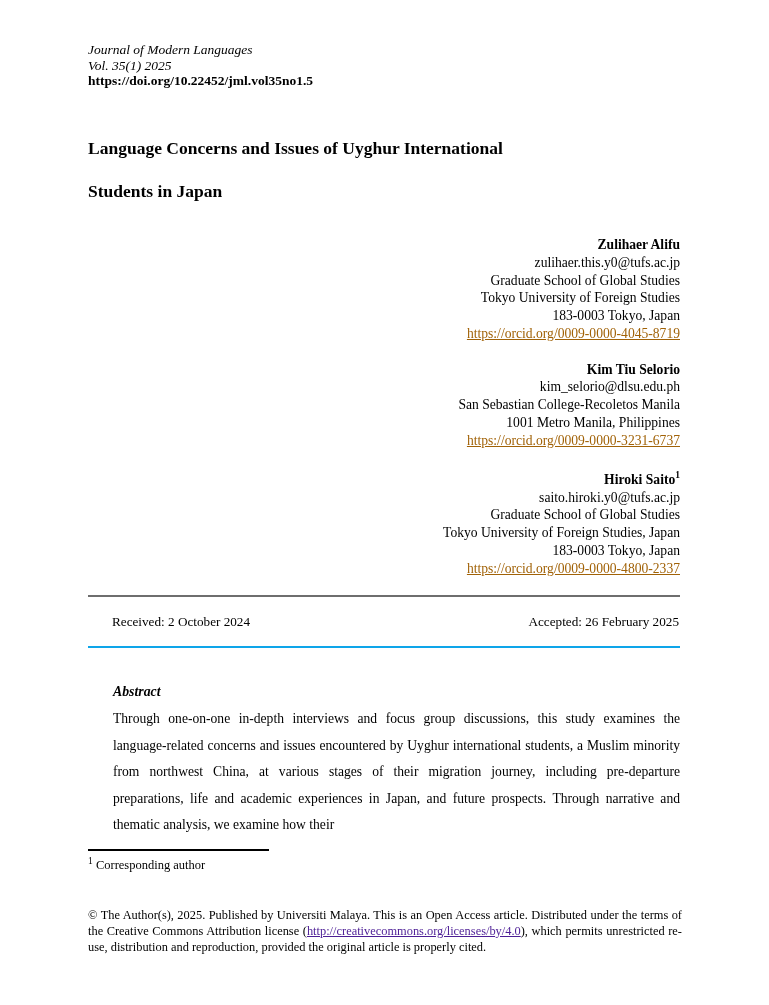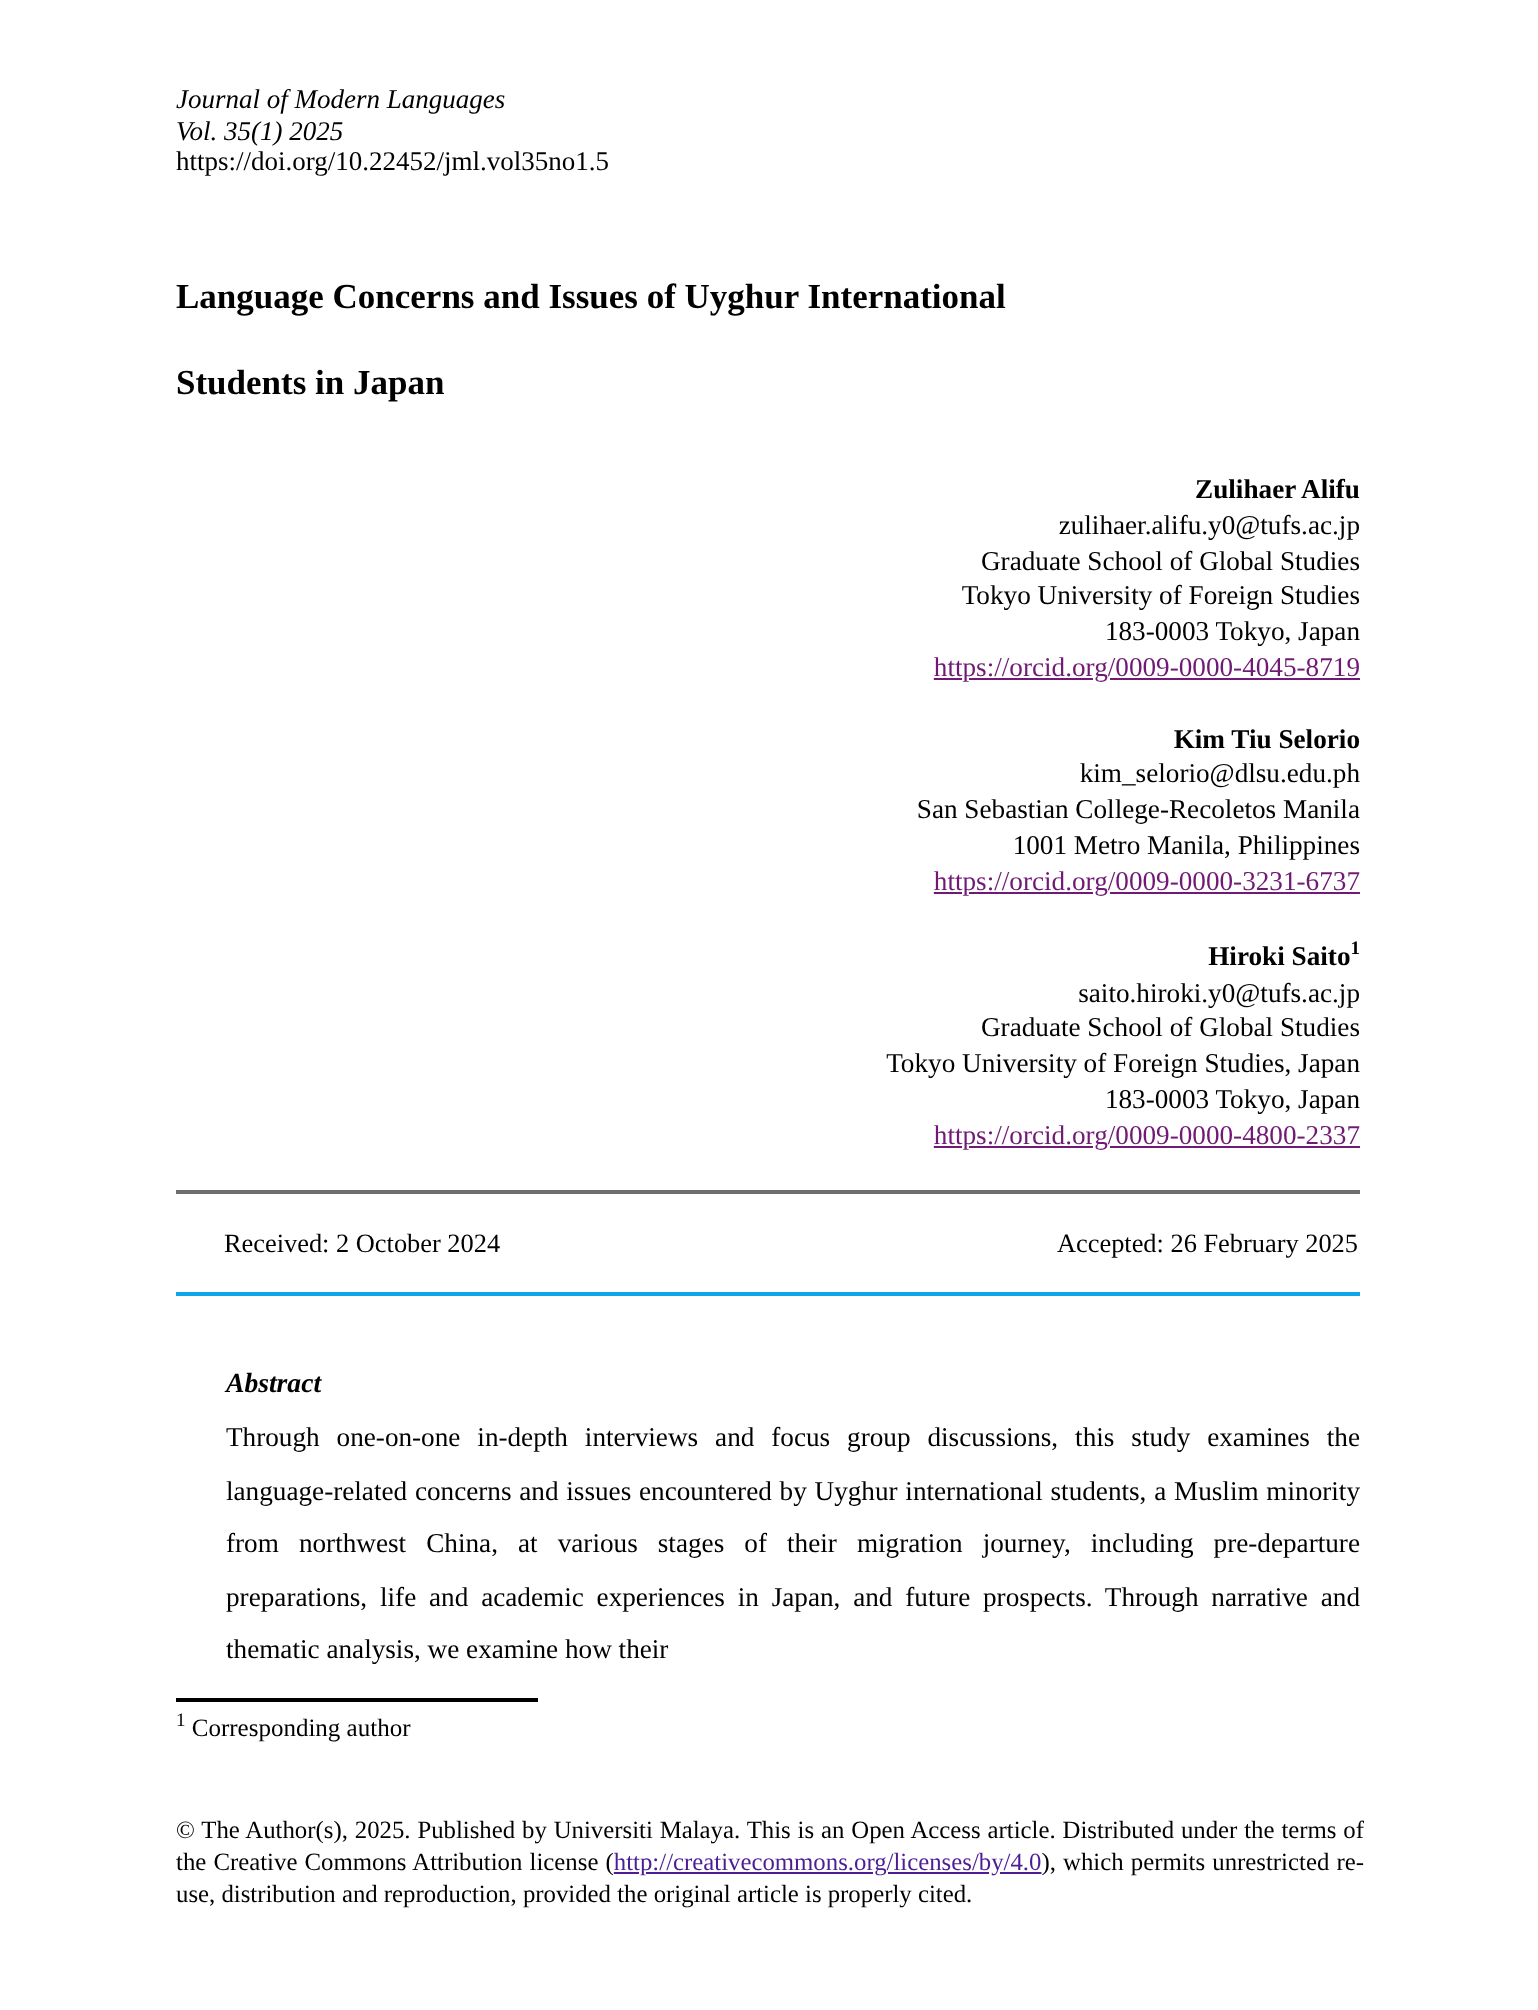--- a/index.html
+++ b/index.html
@@ -18,21 +18,21 @@
   }
   
   .doc-header {
     position: absolute;
     top: 42px;
     left: 88px;
     font-size: 13.5px;
     line-height: 15.5px;
   }
   .doc-header .italic { font-style: italic; }
-  .doc-header .doi { font-style: normal; }
+  .doc-header .doi { font-style: normal; font-weight: bold; }
 
   
   .doc-title {
     position: absolute;
     top: 127px;
     left: 88px;
     width: 592px;
     margin: 0;
     font-size: 17.5px;
     font-weight: bold;
@@ -49,21 +49,21 @@
     text-align: right;
     font-size: 13.6px;
     line-height: 17.8px;
   }
   .author { margin-bottom: 17.8px; }
   .author:last-child { margin-bottom: 0; }
   .author-name { font-weight: bold; }
   .author-name sup { font-size: 9.5px; }
   .orcid {
     display: inline-block;
-    color: #701a75;
+    color: #a16207;
     text-decoration: underline;
     cursor: pointer;
   }
 
   
   .dates-row {
     position: absolute;
     top: 595px;
     left: 88px;
     width: 592px;
@@ -152,21 +152,21 @@
 
   <h1 class="doc-title">
     <span class="title-line">Language Concerns and Issues of Uyghur International</span>
     <span class="title-line">Students in Japan</span>
   </h1>
 
   <section class="authors">
 
     <div class="author">
       <div class="author-name">Zulihaer Alifu</div>
-      <div>zulihaer.alifu.y0@tufs.ac.jp</div>
+      <div>zulihaer.this.y0@tufs.ac.jp</div>
       <div>Graduate School of Global Studies</div>
       <div>Tokyo University of Foreign Studies</div>
       <div>183-0003 Tokyo, Japan</div>
       <div><a class="orcid">https://orcid.org/0009-0000-4045-8719</a></div>
     </div>
 
     <div class="author">
       <div class="author-name">Kim Tiu Selorio</div>
       <div>kim_selorio@dlsu.edu.ph</div>
       <div>San Sebastian College-Recoletos Manila</div>

